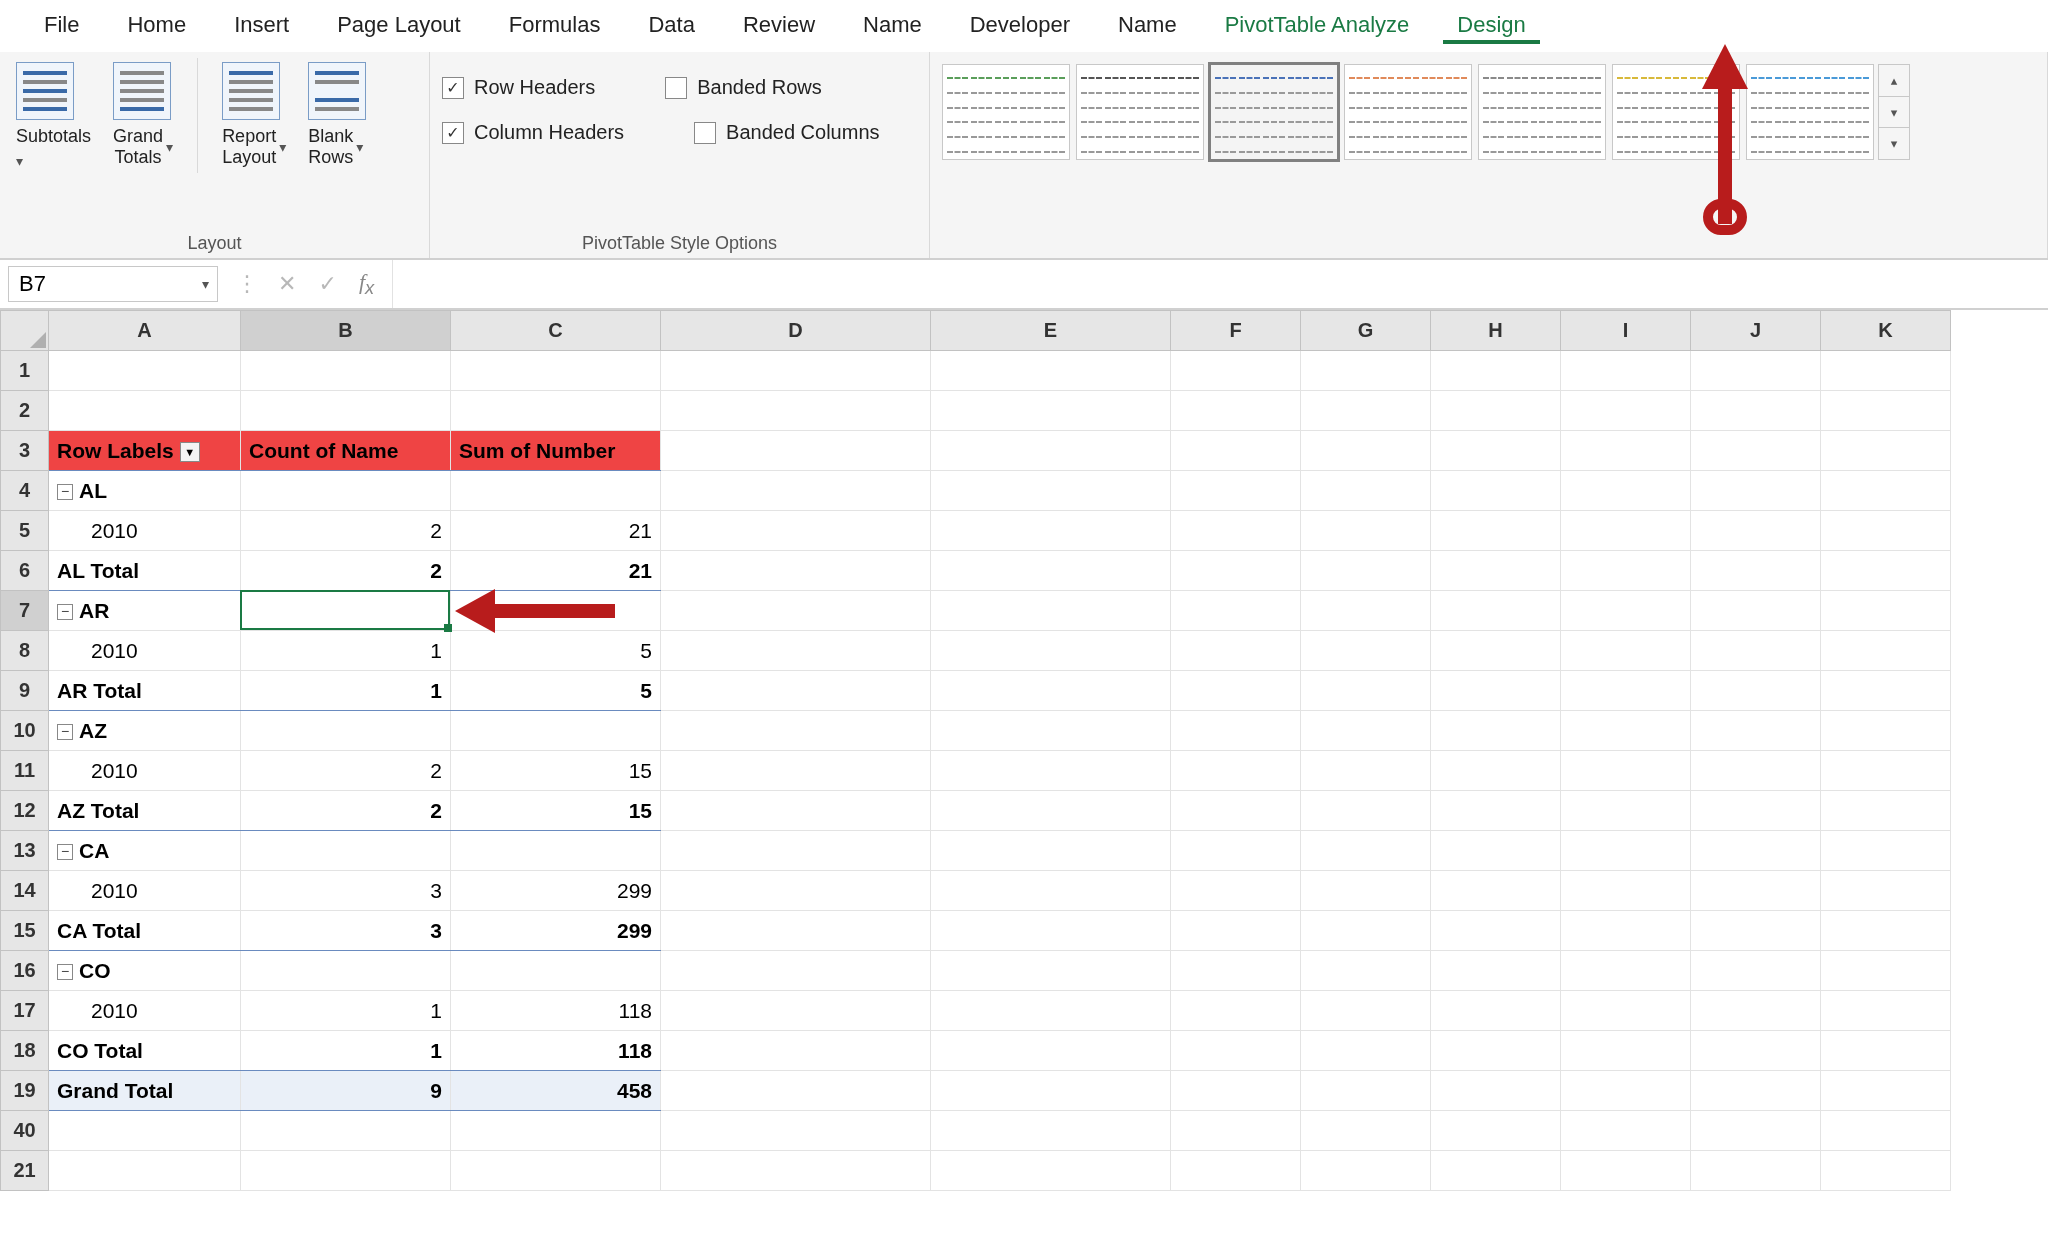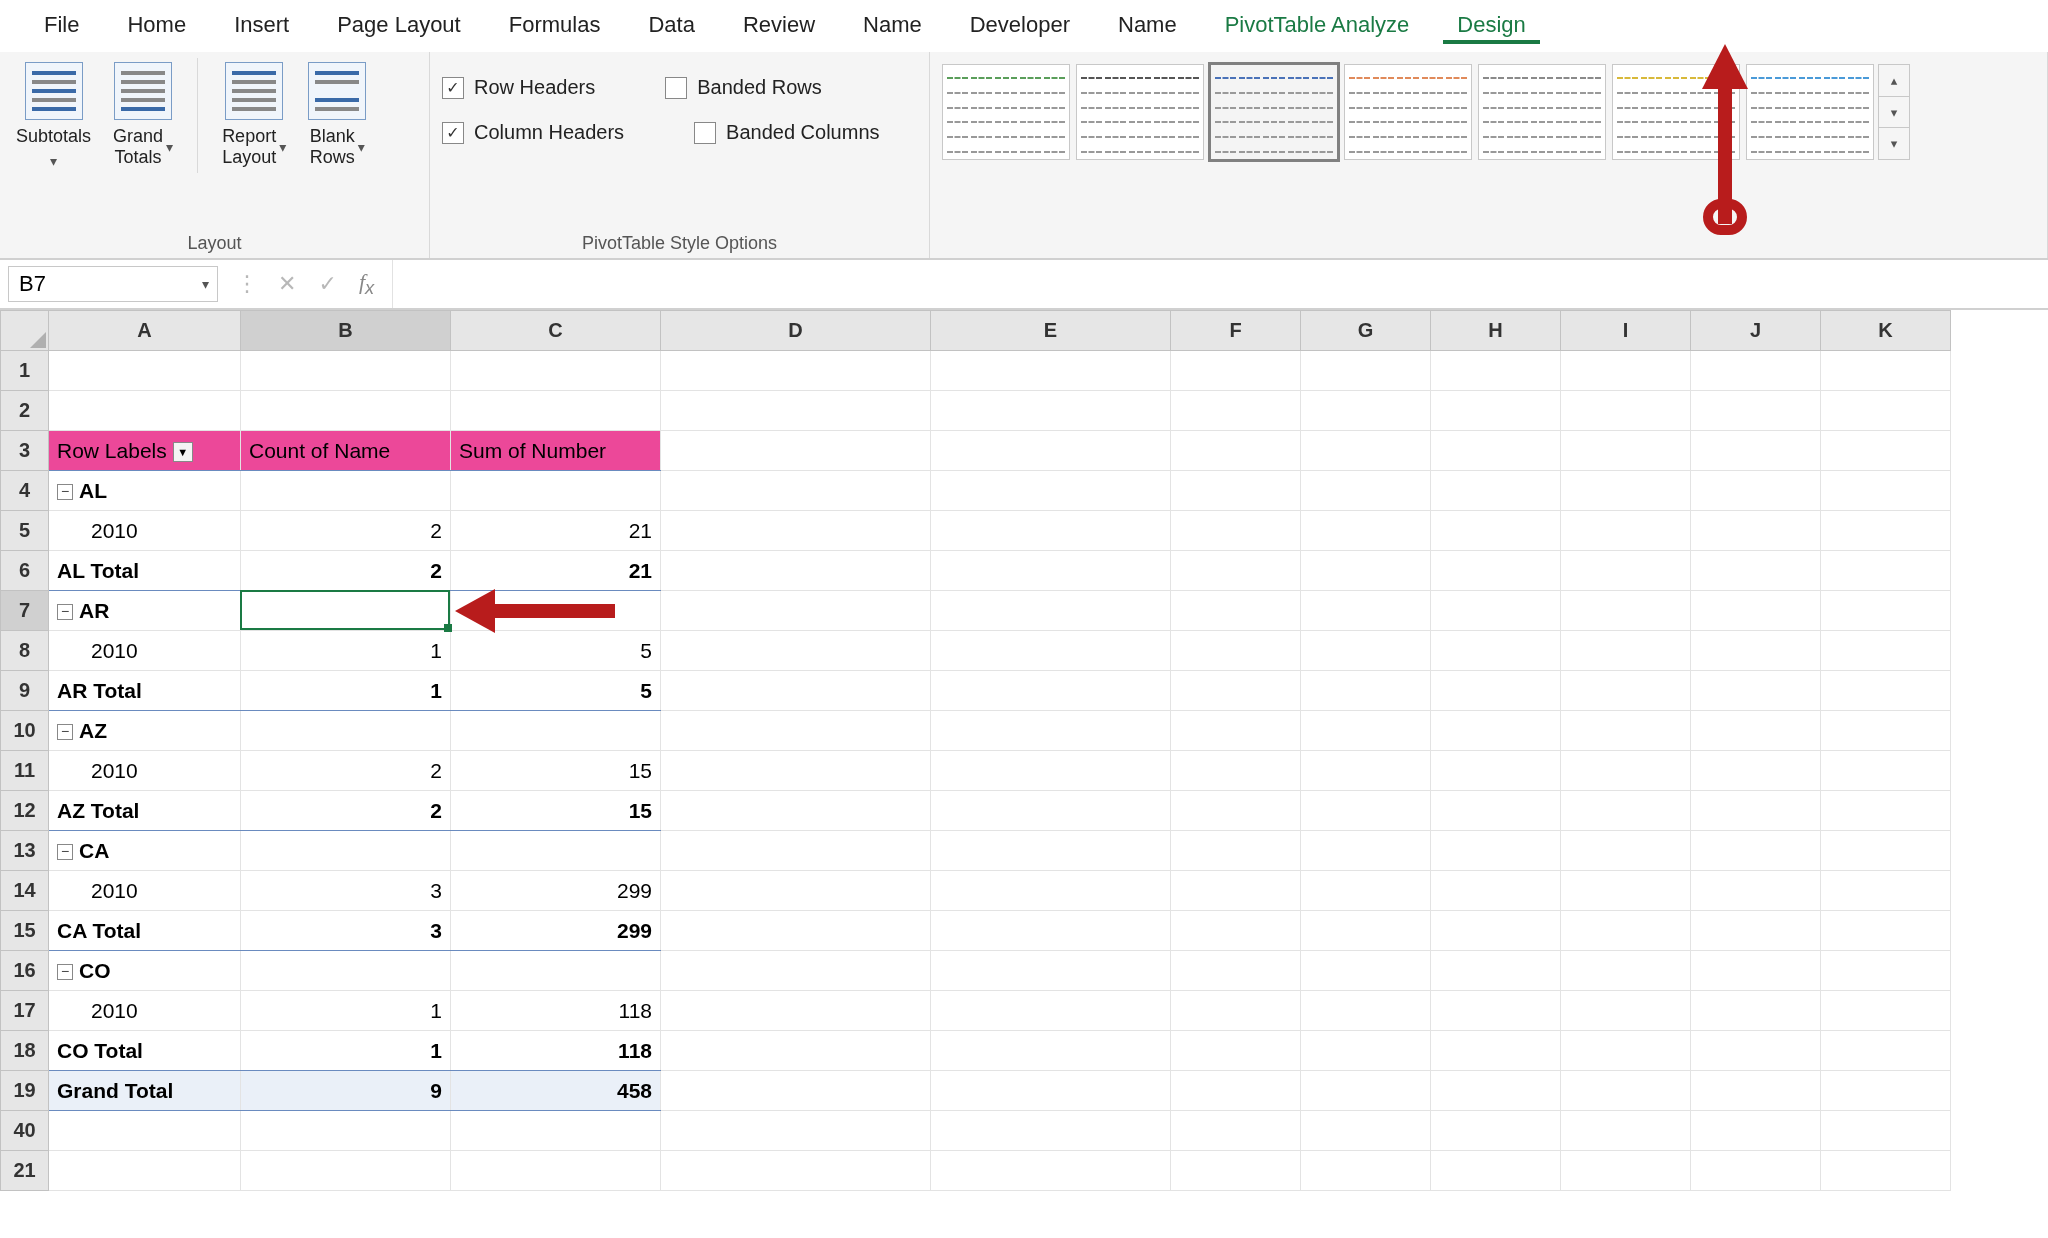--- a/index.html
+++ b/index.html
@@ -10,21 +10,21 @@
   .tab { font-size:22px; color:#222; padding: 10px 24px 14px 24px; cursor:pointer; position:relative; }
   .tab.context { color:#1a7a44; }
   .tab.active { color:#1a7a44; }
   .tab.active::after { content:""; position:absolute; left:10px; right:10px; bottom:8px; height:4px; background:#1a7a44; }
 
   
   .ribbon { height: 208px; background:#f5f5f5; border-bottom:2px solid #d0d0d0; display:flex; }
   .group { border-right:1px solid #d9d9d9; display:flex; flex-direction:column; justify-content:space-between; padding:6px 12px 4px 12px; }
   .group-label { text-align:center; font-size:18px; color:#555; padding-top:4px; }
   .bigbtns { display:flex; gap:14px; }
-  .bigbtn { display:flex; flex-direction:column; align-items:center; gap:6px; padding:4px 4px; cursor:pointer; }
+  .bigbtn { display:flex; flex-direction:column; gap:6px; padding:4px 4px; cursor:pointer; }
   .bigbtn .lbl { font-size:18px; color:#222; text-align:center; line-height:1.15; display:flex; align-items:center; gap:3px;}
   .bigicon { width:58px; height:58px; border:1px solid #7a9cc6; background:#f0f5fb; position:relative; }
   .bigicon .stripes { position:absolute; inset:8px 6px; display:flex; flex-direction:column; justify-content:space-between;}
   .bigicon .stripes span { height:4px; background:#3a6aa8; }
   .bigicon .stripes span.g { background:#888; }
   .chev { font-size:14px; color:#555; }
 
   .chkcol { display:flex; flex-direction:column; gap:22px; padding-top:18px; }
   .chkrow { display:flex; gap:70px;}
   .chk { display:flex; align-items:center; gap:10px; font-size:20px; color:#222; cursor:pointer;}
@@ -54,21 +54,21 @@
   .hdr { background:#e6e6e6; border:1px solid #c2c2c2; text-align:center; font-size:20px; color:#333; height:40px;}
   .corner { width:48px; background:#e6e6e6; border:1px solid #c2c2c2; position:relative;}
   .corner::after{ content:""; position:absolute; right:2px; bottom:2px; border-style:solid; border-width:0 0 16px 16px; border-color:transparent transparent #b0b0b0 transparent;}
   .rowhdr { width:48px; background:#e6e6e6; border:1px solid #c2c2c2; text-align:center; font-size:20px; color:#333;}
   td.cell { border:1px solid #e3e3e3; height:40px; font-size:21px; padding:0 8px; vertical-align:middle; background:#fff;}
   td.cell.r { text-align:right; }
   .colB-hdr { background:#d0d0d0 !important; }
   .row7-hdr { background:#d0d0d0 !important; }
 
   
-  .pv-head td.cell.f { background:#ec4899; font-weight:normal; border-top:1px solid #6a8bbf; border-bottom:1px solid #6a8bbf;padding-left:8px;}
+  .pv-head td.cell.f { background:#ef4444; font-weight:bold; border-top:1px solid #6a8bbf; border-bottom:1px solid #6a8bbf;padding-left:8px;}
   .pv-sec td.cell.f  { border-top:1px solid #6a8bbf;}
   .pv-sub td.cell.f  { font-weight:bold; border-bottom:1px solid #6a8bbf;}
   .pv-grand td.cell.f{ font-weight:bold; background:#eaf0f8; border-top:1px solid #6a8bbf; border-bottom:1px solid #6a8bbf;}
   .pv-data td.cell.f { }
   .collapse { display:inline-block; width:16px; height:16px; border:1px solid #888; font-size:14px; line-height:13px; text-align:center; margin-right:6px; vertical-align:middle; color:#444; background:#fff;}
 
   
   .activecell { position:absolute; border:2px solid #1a7a44; pointer-events:none; }
   .activecell::after { content:""; position:absolute; right:-4px; bottom:-4px; width:8px; height:8px; background:#1a7a44;}
 

